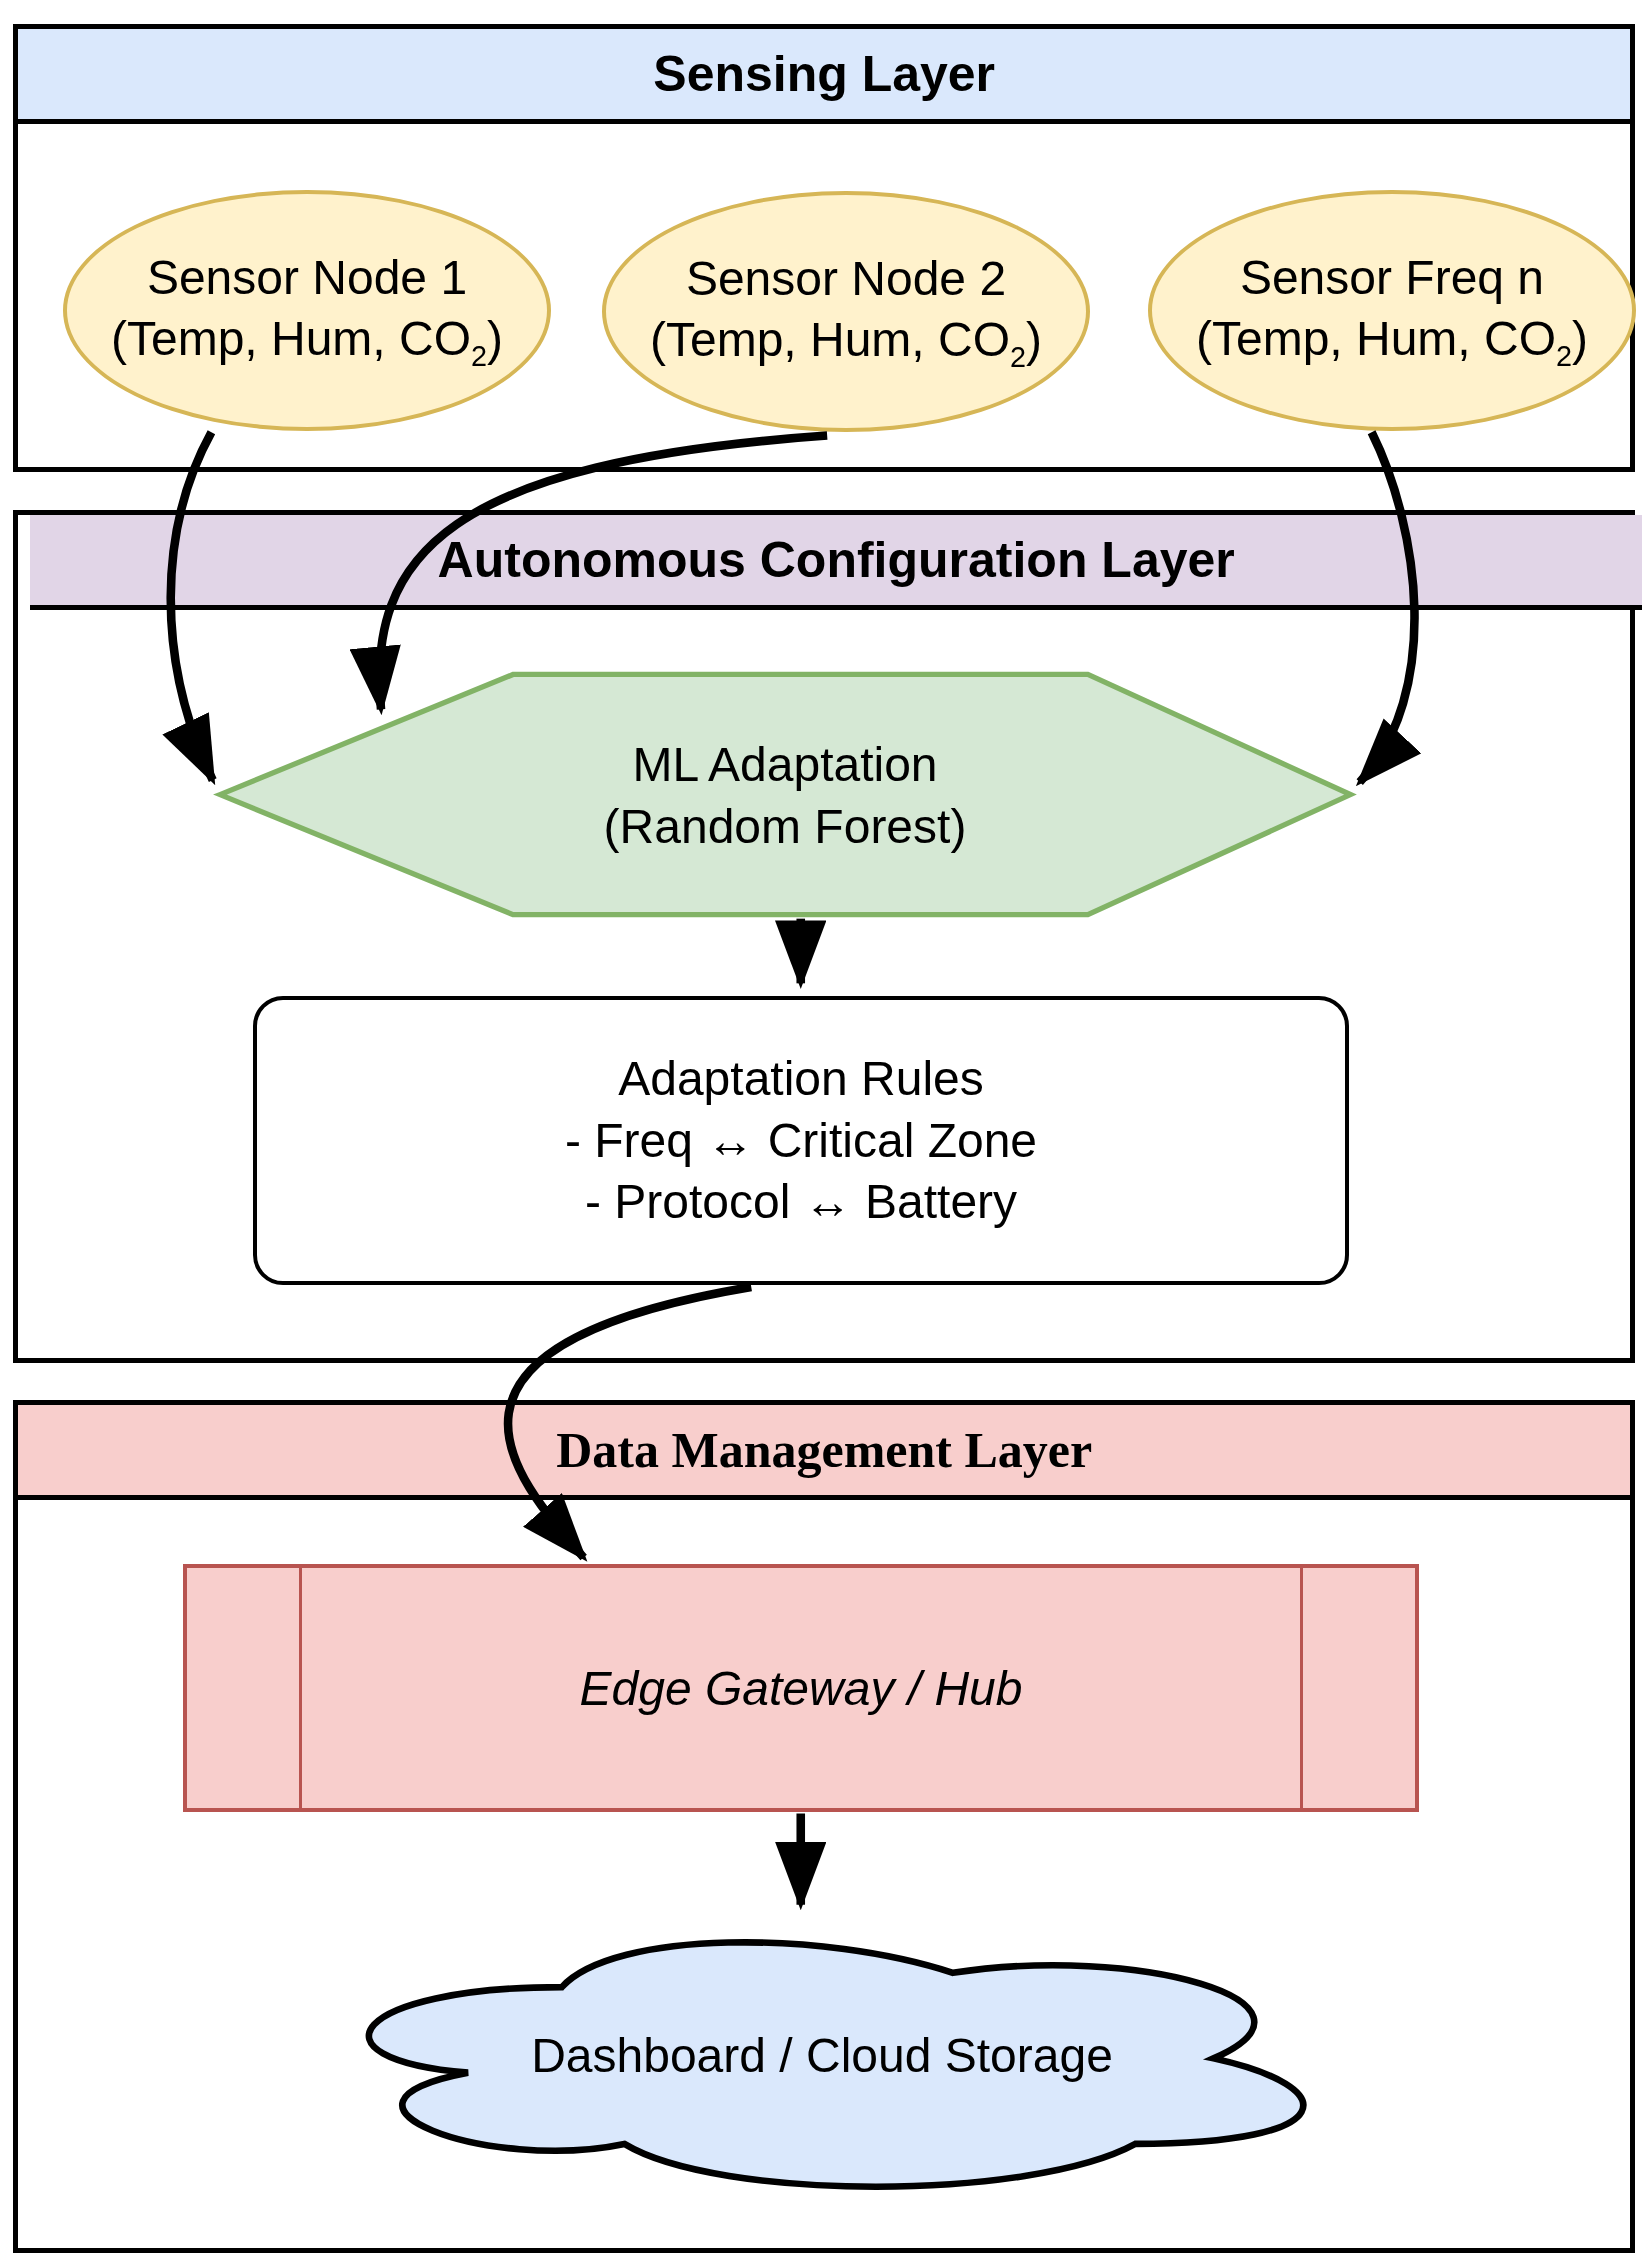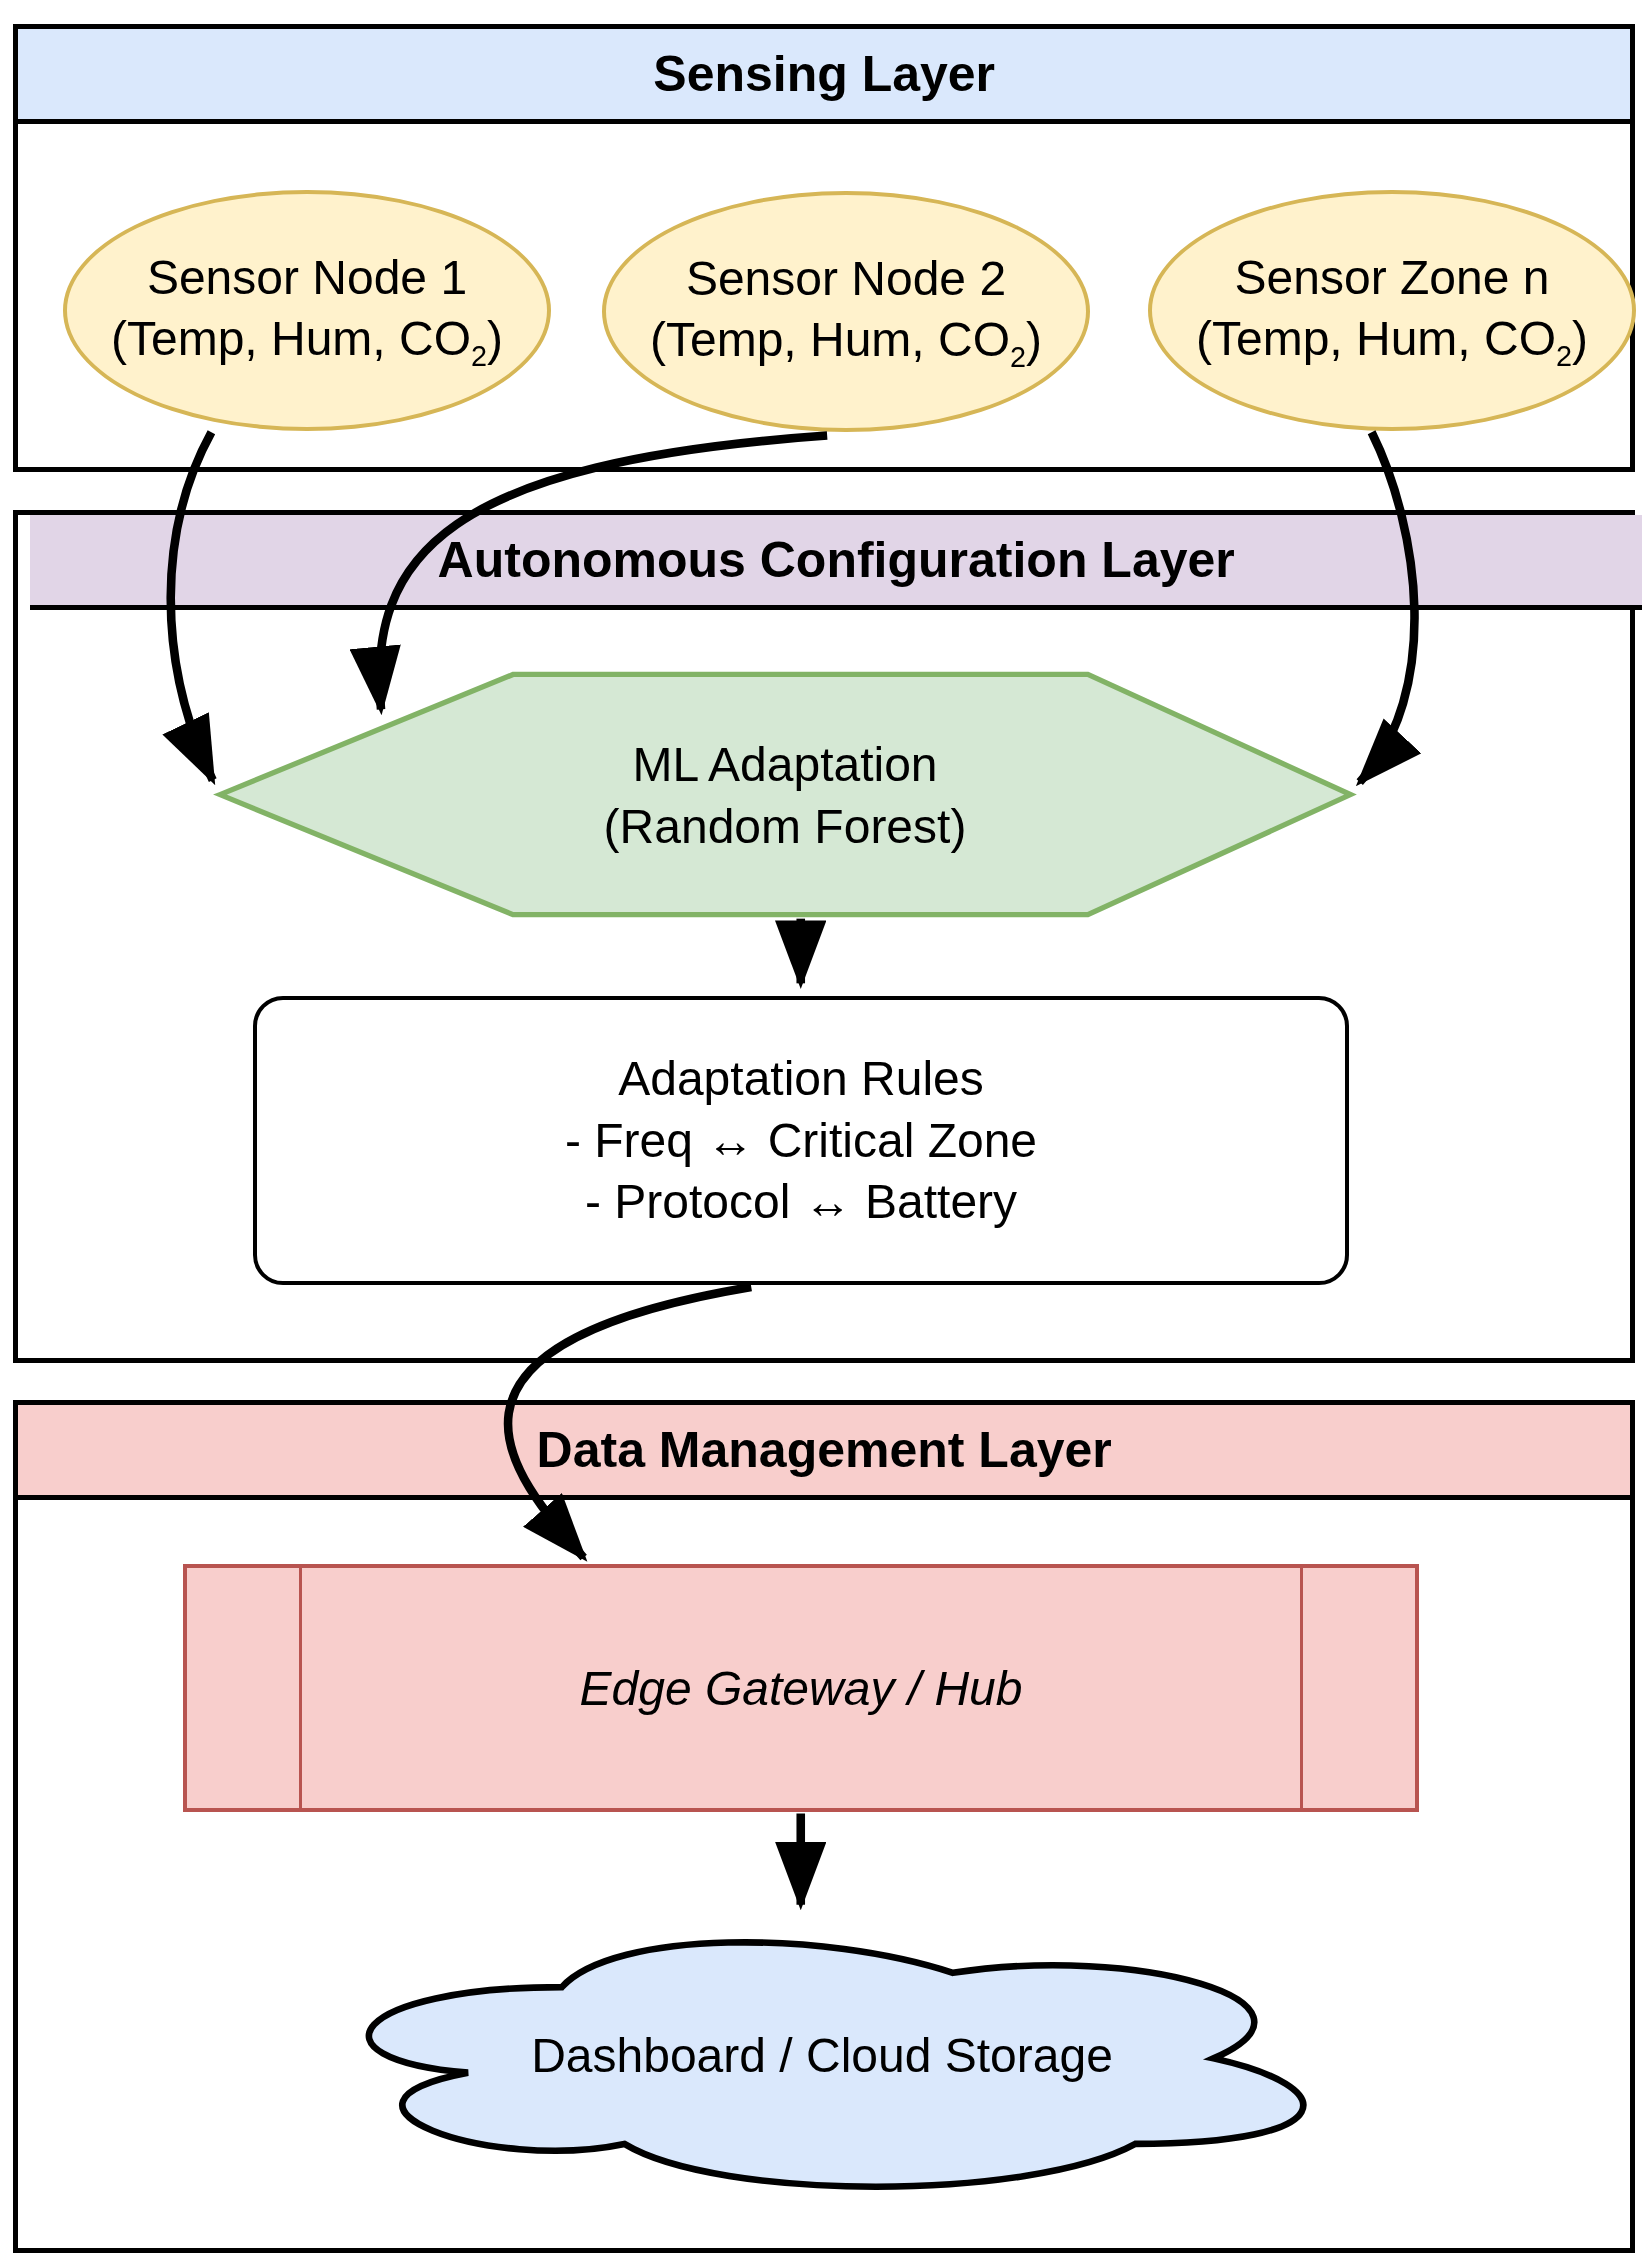--- a/index.html
+++ b/index.html
@@ -30,21 +30,21 @@
     align-items:center;
     justify-content:center;
     font-size:50px;
     font-weight:bold;
     letter-spacing:0px;
   }
   #layer-sensing{top:24.4px;height:448px;}
   #layer-sensing .layer-header{background:#dae8fc;}
   #layer-autonomous{top:510px;height:853px;}
   #layer-autonomous .layer-header{background:#e1d5e7;margin-left:12px;}
-  #layer-data{top:1400px;height:853px;}
+  #layer-data{top:1400px;height:853px;font-family:Liberation Serif, serif;}
   #layer-data .layer-header{background:#f8cecc;}
 
   
   .sensor-ellipse{
     position:absolute;
     width:488px;
     height:241px;
     border-radius:50%;
     background:#fff2cc;
     border:4px solid #d6b656;
@@ -170,21 +170,21 @@
 
   <div class="sensor-ellipse" id="sensor-2">
     <div class="lbl">
       <div>Sensor Node 2</div>
       <div><span>(Temp, Hum, CO</span><sub>2</sub><span>)</span></div>
     </div>
   </div>
 
   <div class="sensor-ellipse" id="sensor-n">
     <div class="lbl">
-      <div>Sensor Zone n</div>
+      <div>Sensor Freq n</div>
       <div><span>(Temp, Hum, CO</span><sub>2</sub><span>)</span></div>
     </div>
   </div>
 
   <div id="rules-box">
     <div>Adaptation Rules</div>
     <div>- Freq ↔ Critical Zone</div>
     <div>- Protocol ↔ Battery</div>
   </div>
 

